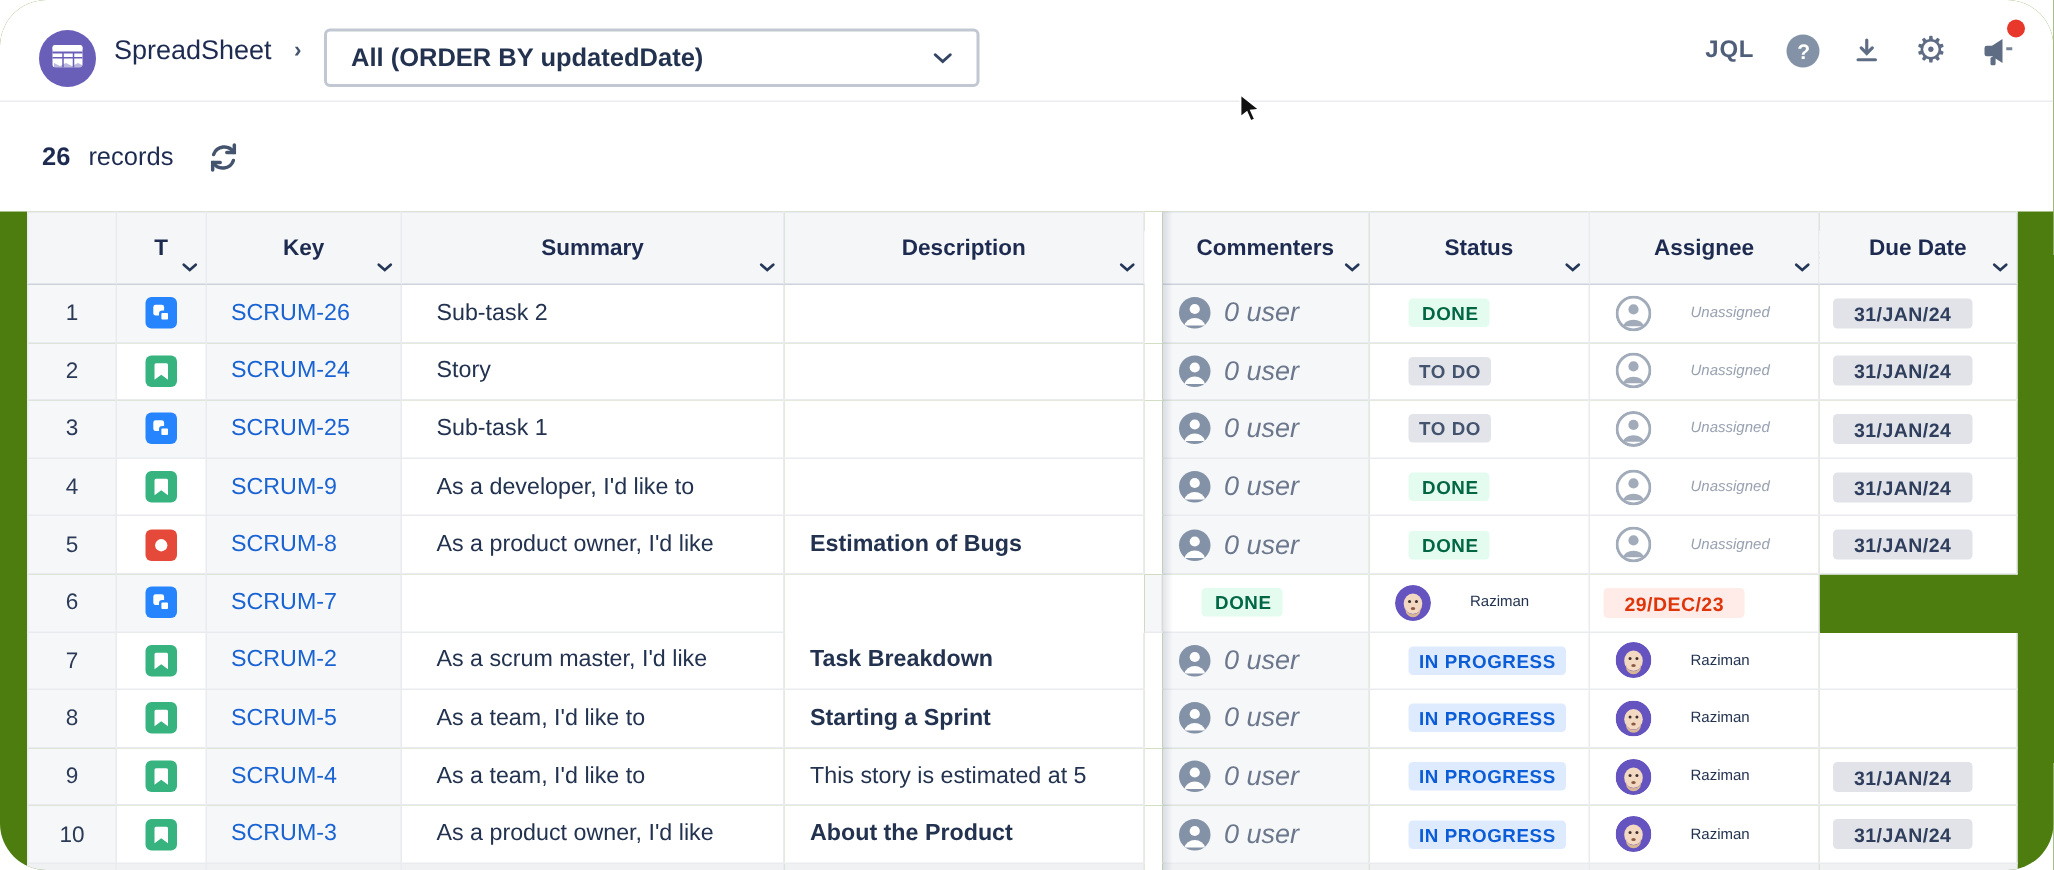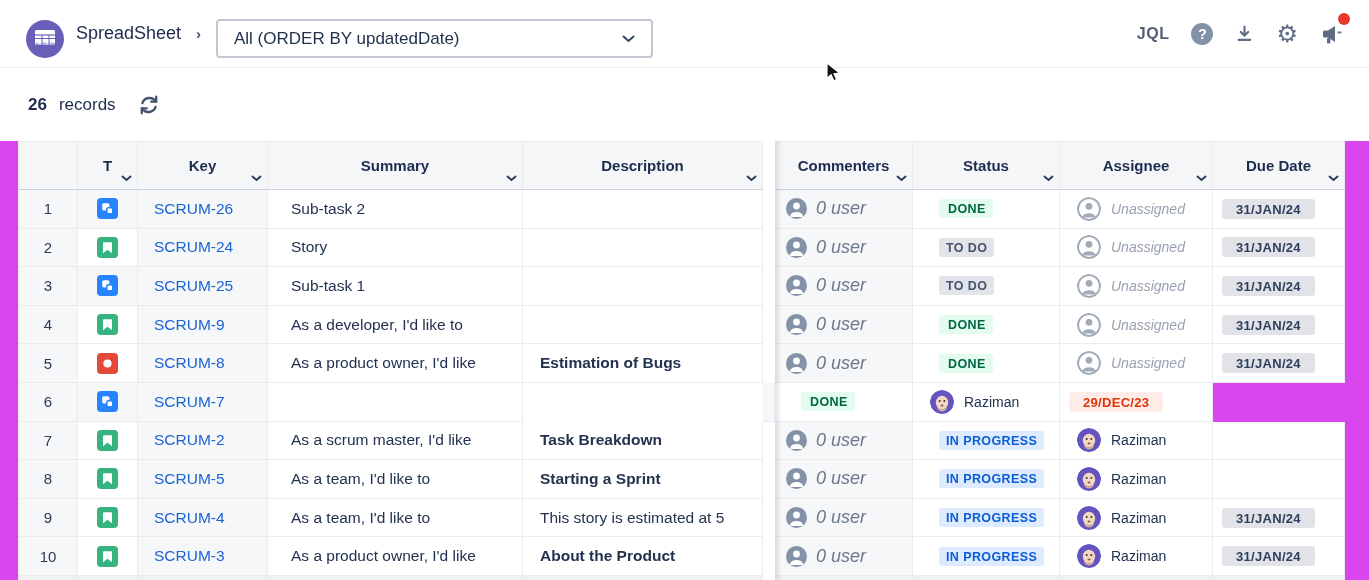--- a/index.html
+++ b/index.html
@@ -1,31 +1,31 @@
 <!DOCTYPE html>
 <html style="--brand-purple: #6A5FB8; --topbar-border: #EBECF0; --header-text: #1E2B50; --body-text: #22324F; --muted-text: #6B778C; --faint-text: #98A1B0; --link-blue: #1A63D3; --readonly-bg: #F6F7F9; --grid-line: #E9EBEF; --status-done-bg: #E3FCEF; --status-done-text: #006644; --status-todo-bg: #E2E4E9; --status-todo-text: #44546F; --status-inprogress-bg: #DEEBFF; --status-inprogress-text: #0B5CD7; --due-bg: #E1E3E8; --due-text: #2E3E5C; --due-overdue-bg: #FFECE8; --due-overdue-text: #DE350B; --type-subtask: #2684FF; --type-story: #36B37E; --type-bug: #E5493A; --notification-dot: #E8382B; --avatar-purple: #6554C0;"><head>
 <meta charset="utf-8">
 <style>
   * { margin:0; padding:0; box-sizing:border-box; }
   body { font-family:"Liberation Sans", sans-serif; background:#fff; }
-  .screen { position:relative; width:1369px; height:580px; overflow:hidden; background:#d946ef; }
+  .screen { position:relative; width:1369px; height:580px; overflow:hidden; background:#4d7c0f;border-radius:31px; }
 
   
   .topbar { position:absolute; left:0; top:0; width:100%; height:68px; background:#fff;
             border-bottom:1px solid var(--topbar-border); }
   .logo { position:absolute; left:26px; top:20px; width:38px; height:38px; border-radius:50%;
           background:var(--brand-purple); display:flex; align-items:center; justify-content:center; }
   .app-name { position:absolute; left:76px; top:0; height:67px; display:flex; align-items:center;
               font-size:18px; font-weight:500; color:var(--header-text); }
   .crumb-sep { position:absolute; left:196px; top:0; height:67px; display:flex; align-items:center;
                color:#44546F; font-size:15px; font-weight:bold; }
   .filter-select { position:absolute; left:216px; top:19px; width:437px; height:39px;
                    border:2px solid #C2C8D1; border-radius:4px; background:#fff;
                    display:flex; align-items:center; padding:0 16px; cursor:pointer; }
-  .filter-select .label { font-size:17px; font-weight:400; color:var(--body-text); flex:1; }
+  .filter-select .label { font-size:17px; font-weight:700; color:var(--body-text); flex:1; }
   .topbar-right { position:absolute; right:26px; top:0; height:67px; display:flex; align-items:center; gap:22px; }
   .jql { font-size:16px; font-weight:bold; color:#505F79; letter-spacing:.5px; cursor:pointer; }
   .help-circle { width:22px; height:22px; border-radius:50%; background:#8492A7; color:#fff;
                  font-size:14px; font-weight:bold; display:flex; align-items:center; justify-content:center; cursor:pointer; }
   .tb-icon { cursor:pointer; display:flex; align-items:center; justify-content:center; }
   .gear-glyph { font-size:24px; color:#5E6C84; line-height:1; }
   .megaphone-wrap { position:relative; }
   .red-dot { position:absolute; right:-7px; top:-10px; width:12px; height:12px; border-radius:50%;
              background:var(--notification-dot); }
 
@@ -82,21 +82,21 @@
   .person-circle { width:21px; height:21px; border-radius:50%; background:#8492A7; overflow:hidden; flex:none; }
   .comm-text { font-size:18px; font-style:italic; color:var(--muted-text); }
   .c-status { padding-left:26px; }
   .badge { font-size:12.5px; font-weight:bold; padding:3px 7px 2px; border-radius:3px; letter-spacing:.4px; white-space:nowrap; }
   .s-done { background:var(--status-done-bg); color:var(--status-done-text);padding-left:9px; }
   .s-todo { background:var(--status-todo-bg); color:var(--status-todo-text); }
   .s-inprogress { background:var(--status-inprogress-bg); color:var(--status-inprogress-text); }
   .c-assignee { padding-left:17px; gap:10px; }
   .avatar { width:24px; height:24px; border-radius:50%; overflow:hidden; flex:none;
             display:flex; align-items:center; justify-content:center; }
-  .assignee-text { font-size:14px; color:var(--body-text); }
+  .assignee-text { font-size:10px; color:var(--body-text);margin-left:16px; }
   .c-assignee.unassigned .assignee-text { font-style:italic; color:var(--faint-text); }
   .c-due { padding-left:9px; }
   .due-badge { font-size:13px; font-weight:bold; padding:3px 14px 2px; border-radius:3px;
                background:var(--due-bg); color:var(--due-text); letter-spacing:.3px; }
   .due-badge.overdue { background:var(--due-overdue-bg); color:var(--due-overdue-text); }
   .frozen-shadow { position:absolute; left:757px; top:0; bottom:0; width:7px; pointer-events:none;
                    background:linear-gradient(to right, rgba(9,30,66,.12), rgba(9,30,66,0)); }
   .cursor { position:absolute; left:826px; top:62px; pointer-events:none; z-index:99; }
 </style>
 </head>

